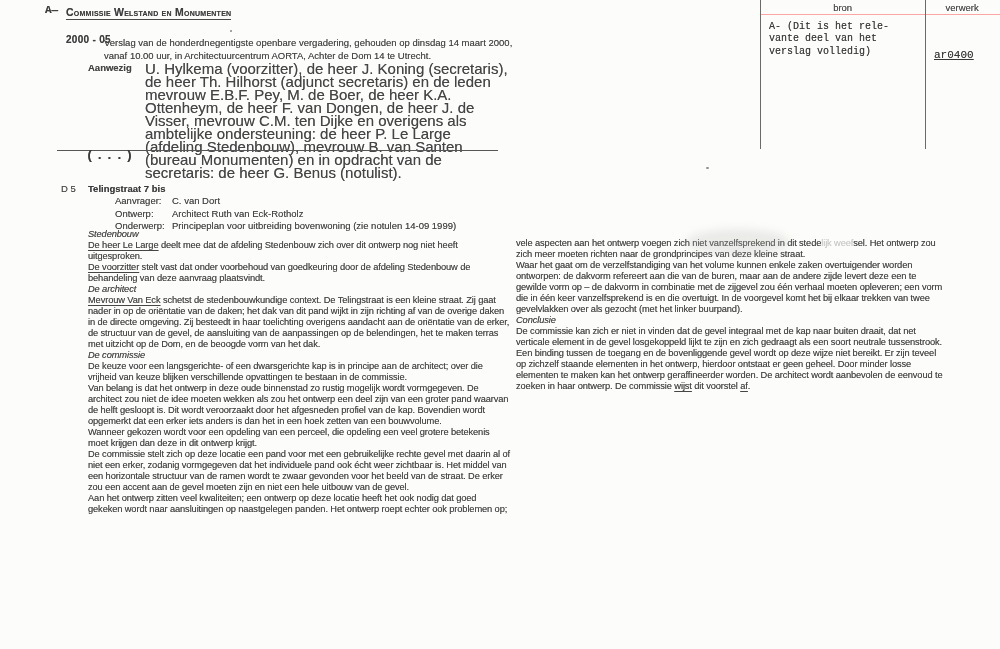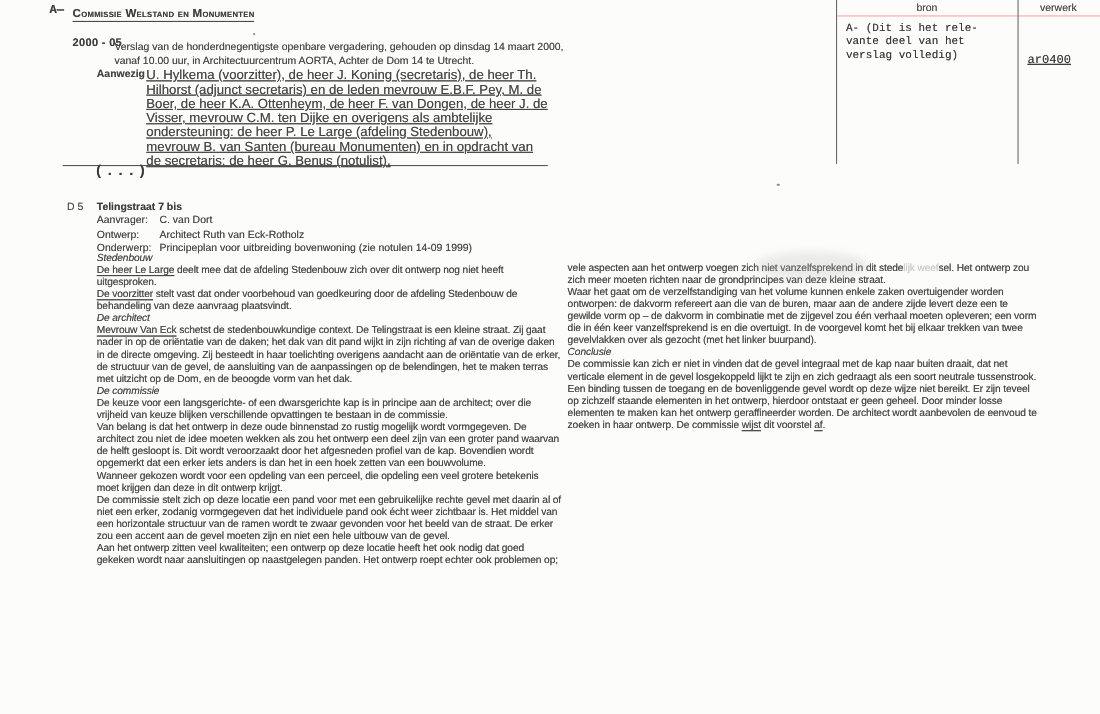--- a/index.html
+++ b/index.html
@@ -35,36 +35,36 @@
   .doc-header { position:absolute; left:66px; top:2px; }
   .org { display:inline-block; font-variant:small-caps; font-weight:600;
     font-size:10.5px; letter-spacing:0.25px; color:#3e3e3e;
     border-bottom:1px solid #4a4a4a; padding-bottom:1px; }
   .docnum { font-size:10px; font-weight:bold; color:#3e3e3e; margin-top:14px; letter-spacing:0.3px; }
 
   .intro { position:absolute; left:88px; top:36px; width:424px;
     font-size:9.5px; line-height:13px;margin-left:16px; }
 
   .attend-label { position:absolute; left:88px; top:62px; font-size:9.5px; font-weight:600; }
-  .attendees { position:absolute; left:133px; top:62px; width:366px;
-    font-size:12px; line-height:13px;text-decoration:underline; }
+  .attendees { position:absolute; left:145px; top:62px; width:366px;
+    font-size:15px; line-height:13px; }
 
   .rule { position:absolute; left:57px; top:142px; width:441px; height:1px;
     background:#565656; border:none; }
 
   .ellipsis { position:absolute; left:86px; top:148px;
     font-family:"Liberation Mono", monospace; font-size:13px; font-weight:600;
     letter-spacing:2px; color:#3a3a3a; }
 
   
   .case-id { position:absolute; left:61px; top:183px; font-size:9.5px; color:#4a4a4a; }
   .case-block { position:absolute; left:88px; top:183px; width:430px;
     font-size:9.5px; line-height:12.3px; }
   .case-title { font-weight:bold; color:#3c3c3c; }
-  .field-row { display:flex; }
+  .field-row { display:flex;margin-left:27px; }
   .field-label { width:57px; flex-shrink:0; }
 
   
   .col { position:absolute; font-size:9.3px; line-height:11px; letter-spacing:-0.12px;
     color:#464646; text-align:left; }
   .col p { margin:0; }
   .col-left  { left:88px;  top:229px; width:424px; }
   .col-right { left:516px; top:238px; width:428px; }
   .hd { font-style:italic; }
   .u { text-decoration:underline; text-underline-offset:1.5px; }

